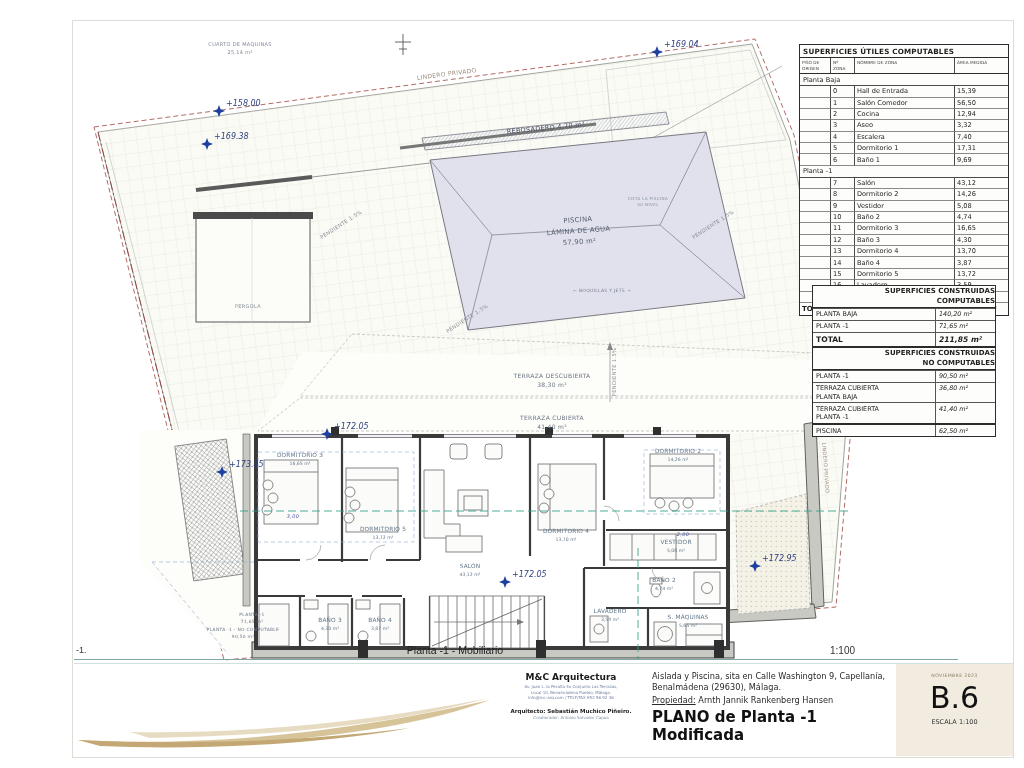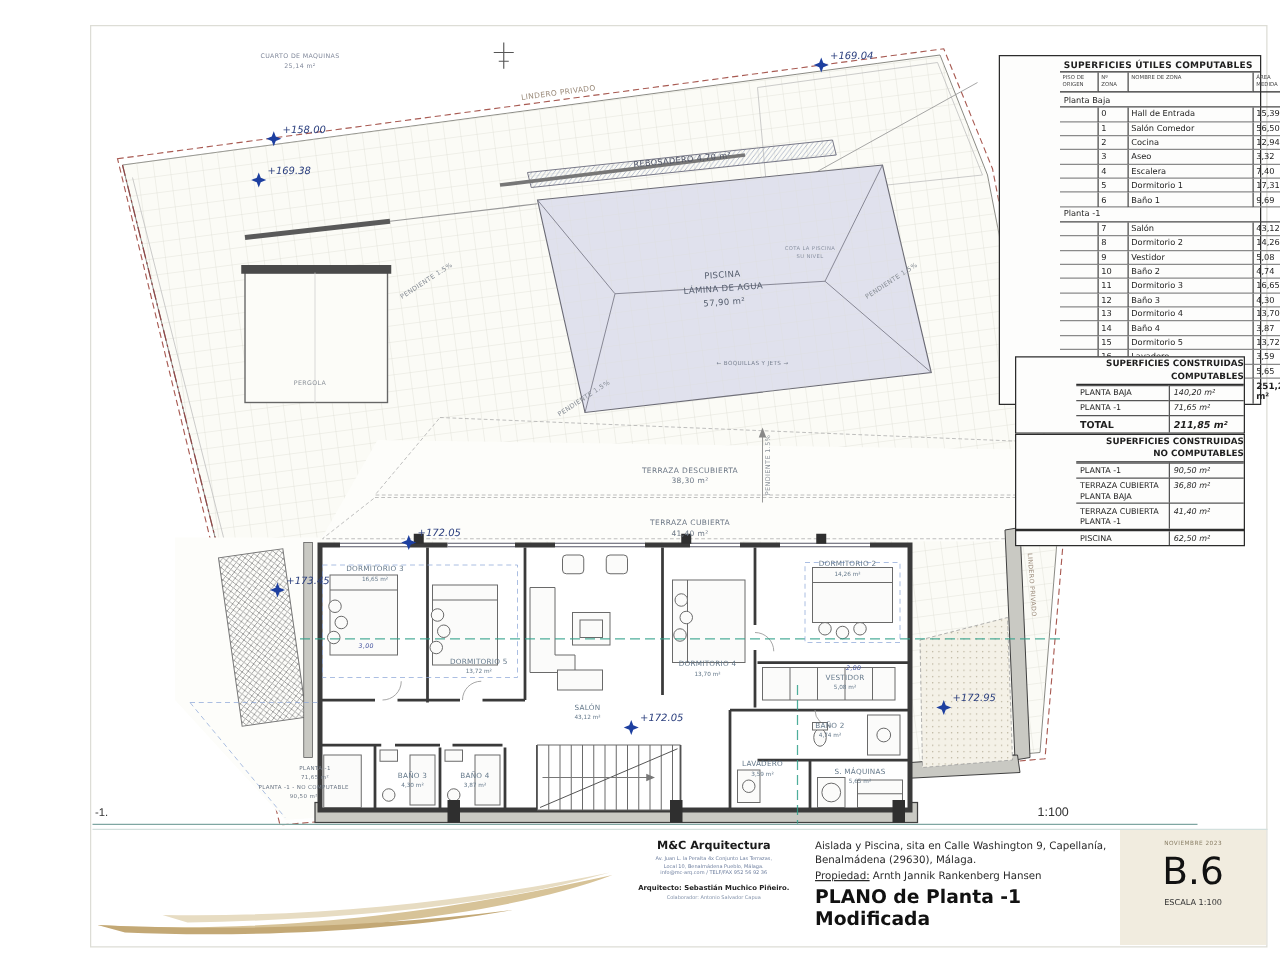--- a/index.html
+++ b/index.html
@@ -3,21 +3,21 @@
 <meta charset="utf-8">
 <style>
   * { box-sizing: border-box; margin: 0; padding: 0; }
   html,body { width:1024px; height:768px; background:#ffffff; overflow:hidden;
               font-family:"Liberation Sans", sans-serif; }
   .sheet { position:relative; width:1024px; height:768px; background:#fff; }
   #plan-svg { position:absolute; left:0; top:0; font-family:"DejaVu Sans", sans-serif; }
 
   
   .tbl { position:absolute; background:#fdfdfc; border:1px solid #2c2c2c; color:#1e1e1e;
-         font-family:"DejaVu Sans", sans-serif;padding-left:48px; }
+         font-family:"DejaVu Sans", sans-serif; }
   .t1 { left:799px; top:44px;  width:210px; }
   .t2 { left:812px; top:285px; width:184px; }
   .t3 { left:812px; top:347px; width:184px; }
   .t4 { left:812px; top:424px; width:184px; }
   .t-title  { font-size:7.2px; font-weight:bold; padding:2px 3px 1px; border-bottom:1px solid #2c2c2c; letter-spacing:.2px; }
   .t-title2 { font-size:7px; font-weight:bold; text-align:right; line-height:1.25; padding-top:1px; }
   .t-title2-wrap { border-bottom:1px solid #2c2c2c; padding-bottom:1px; }
   .g4 { display:grid; grid-template-columns:30px 24px 100px 1fr; }
   .g2 { display:grid; grid-template-columns:1fr 60px; }
   .hc { font-size:4.3px; color:#4a4a4a; padding:2px; border-bottom:1px solid #2c2c2c; line-height:1.3; }
@@ -397,20 +397,21 @@
       </div>
     </div>
 <div id="t-pool" class="tbl t4">
       <div class="g2">
         <div class="lc">PISCINA</div>
         <div class="vc">62,50 m²</div>
       </div>
     </div>
 
 <div class="f-left">-1.</div>
+<div class="f-title">Planta -1 - Mobiliario</div>
 <div class="f-scale">1:100</div>
 <div class="f-rule"></div>
 <div class="f-rule2"></div>
 
 <div class="titleblock">
   <svg class="swoosh" width="430" height="70" viewBox="0 0 430 70">
     <path d="M60 50 C180 52 300 40 418 16 C320 44 200 54 80 56 Z" fill="#e7dcc2"></path>
     <path d="M8 58 C120 64 250 56 420 18 C330 52 180 66 40 64 Z" fill="#d7c398"></path>
     <path d="M8 58 C110 63 230 60 340 46 C240 64 120 68 30 64 Z" fill="#c3a875"></path>
   </svg>

